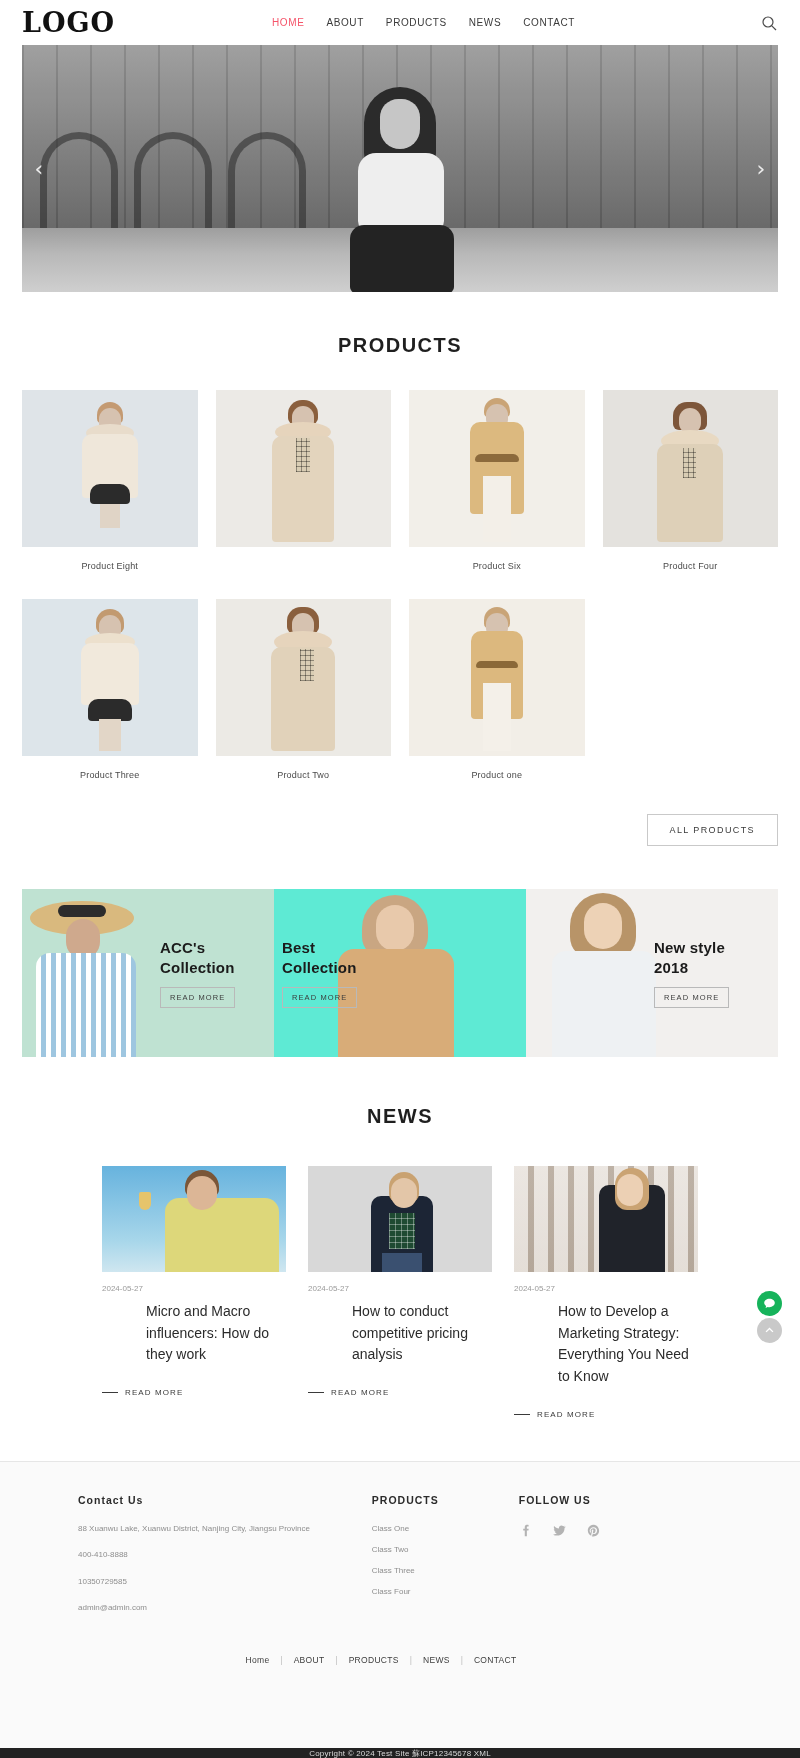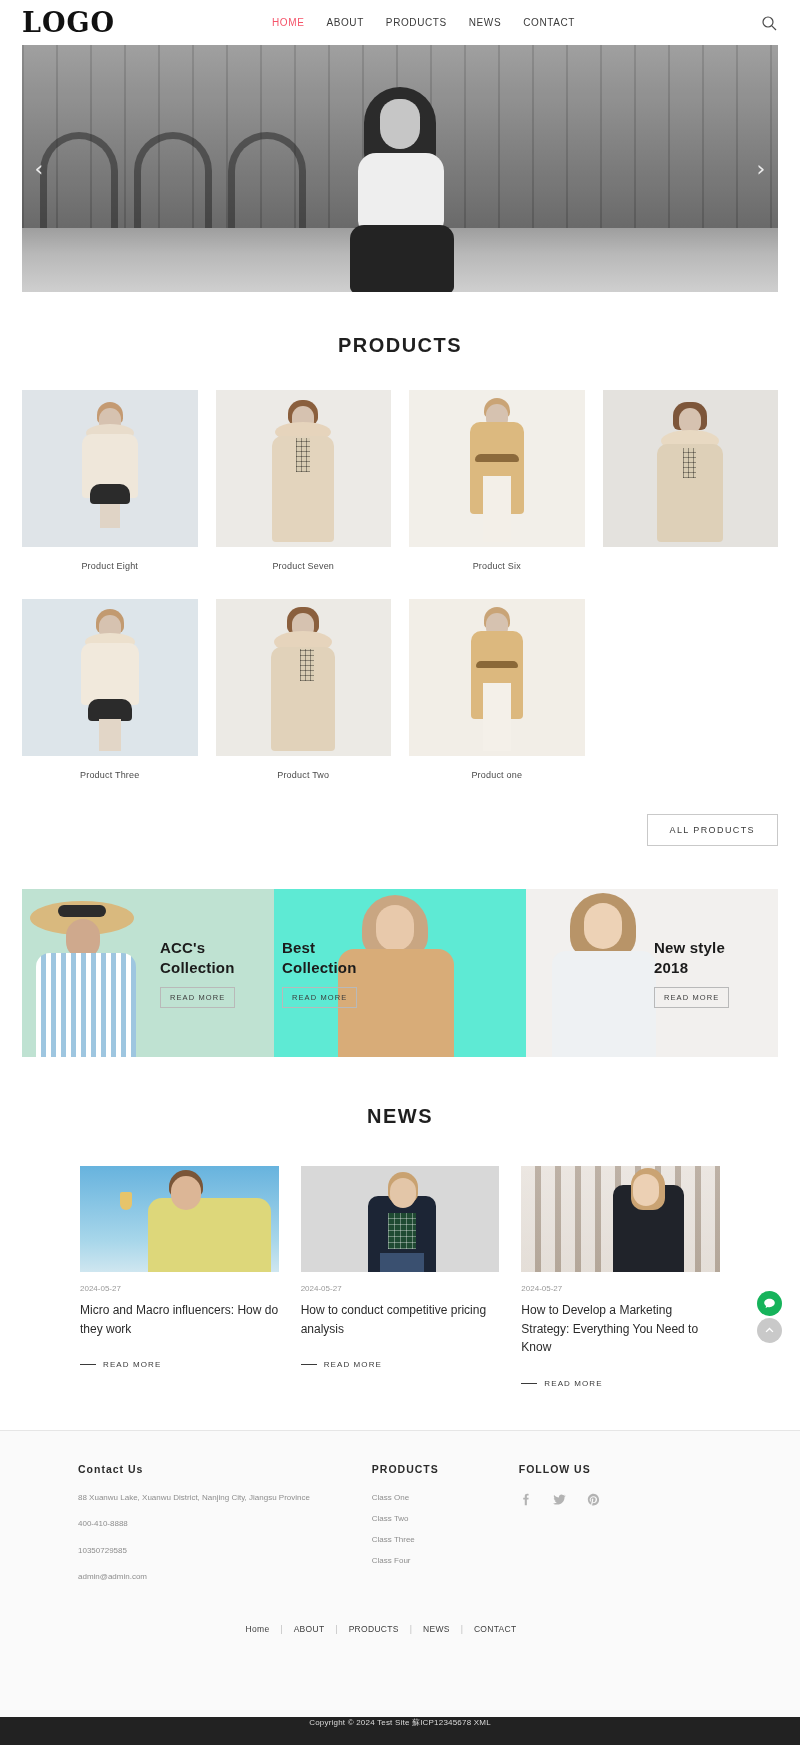--- a/index.html
+++ b/index.html
@@ -281,21 +281,21 @@
     position: absolute; top: 62px; left: 20px; width: 104px; height: 106px;
     background: #eef1f3; border-radius: 14px 14px 0 0;
   }
 
   
   .news-title { margin-top: 48px; }
   .news-grid {
     display: grid;
     grid-template-columns: repeat(3, 1fr);
     column-gap: 22px;
-    padding: 0 80px;
+    padding: 0 102px;
     margin-top: 38px;
   }
   .news-thumb {
     width: 100%; height: 106px;
     position: relative; overflow: hidden;
     cursor: pointer;
     background: #d9d9d9;
   }
   .n1 { background: linear-gradient(180deg,#67b3de 0%,#a7d6ea 70%,#cfe6f0 100%); }
   .n1 .body { position:absolute; bottom:0; left:34%; width:62%; height:70%; background:#ddd77a; border-radius:14px 14px 0 0;}
@@ -317,25 +317,26 @@
   .n3 .coat { position:absolute; bottom:0; left:46%; width:36%; height:82%; background:#20232a; border-radius:10px 10px 0 0;}
   .n3 .head { position:absolute; top:8px; left:56%; width:26px; height:32px; background:#ecd0b4; border-radius:13px;}
   .n3 .hair { position:absolute; top:2px; left:55%; width:34px; height:42px; background:#caa373; border-radius:17px 17px 12px 12px;}
 
   .news-date {
     font-size: 8px;
     color: #9a9a9a;
     margin-top: 12px;
   }
   .news-headline {
-    font-size: 12px;
+    font-size: 14px;
     color: #2b2b2b;
     line-height: 1.55;
     margin-top: 8px;
     cursor: pointer;
+    margin-left: 44px;
   }
   .news-more {
     display: flex; align-items: center; gap: 7px;
     margin-top: 22px;
     cursor: pointer;
   }
   .news-more .dash { width: 16px; height: 1px; background: #3a3a3a; display: block; }
   .news-more .txt { font-size: 8px; letter-spacing: 1.1px; color: #3a3a3a; }
 
   
@@ -480,21 +481,20 @@
     <div class="product-cell">
       <div class="product-thumb" style="background:#eceae6">
         <div class="pm">
           <div class="hair" style="top:10px;width:30px;height:24px;background:#8a5f3d"></div>
           <div class="head" style="top:16px"></div>
           <div class="fur" style="top:32px;width:56px;height:20px;background:#e6d4bc"></div>
           <div class="coat" style="top:46px;width:62px;height:106px;background:#e3d4bd"></div>
           <div class="check" style="left:50%;transform:translateX(-50%);top:48px;width:14px;height:34px"></div>
         </div>
       </div>
-      <div class="product-label">Product Seven</div>
     </div>
 
     <div class="product-cell">
       <div class="product-thumb" style="background:#f2efe9">
         <div class="pm">
           <div class="hair" style="top:8px;width:26px;height:20px;background:#caa476"></div>
           <div class="head" style="top:14px"></div>
           <div class="coat" style="top:32px;width:54px;height:92px;background:#dcb97f"></div>
           <div class="legs" style="top:86px;width:28px;height:66px;background:#f3efe8"></div>
           <div class="coat" style="top:64px;width:44px;height:8px;background:#8c6a3c"></div>
@@ -507,20 +507,21 @@
     <div class="product-cell">
       <div class="product-thumb" style="background:#e4e2de">
         <div class="pm">
           <div class="hair" style="top:12px;width:34px;height:28px;background:#7d563a"></div>
           <div class="head" style="top:18px"></div>
           <div class="fur" style="top:40px;width:58px;height:22px;background:#e8d9c2"></div>
           <div class="coat" style="top:54px;width:66px;height:98px;background:#ded0b8"></div>
           <div class="check" style="left:46%;top:58px;width:13px;height:30px"></div>
         </div>
       </div>
+      <div class="product-label">Product Four</div>
     </div>
 
     <div class="product-cell">
       <div class="product-thumb" style="background:#dde5ea">
         <div class="pm">
           <div class="hair" style="top:10px;width:28px;height:24px;background:#c29a70"></div>
           <div class="head" style="top:16px"></div>
           <div class="fur" style="top:34px;width:50px;height:18px;background:#ece0cd"></div>
           <div class="coat" style="top:44px;width:58px;height:62px;background:#f1e9dc"></div>
           <div class="coat" style="top:100px;width:44px;height:22px;background:#2b2b2b"></div>

